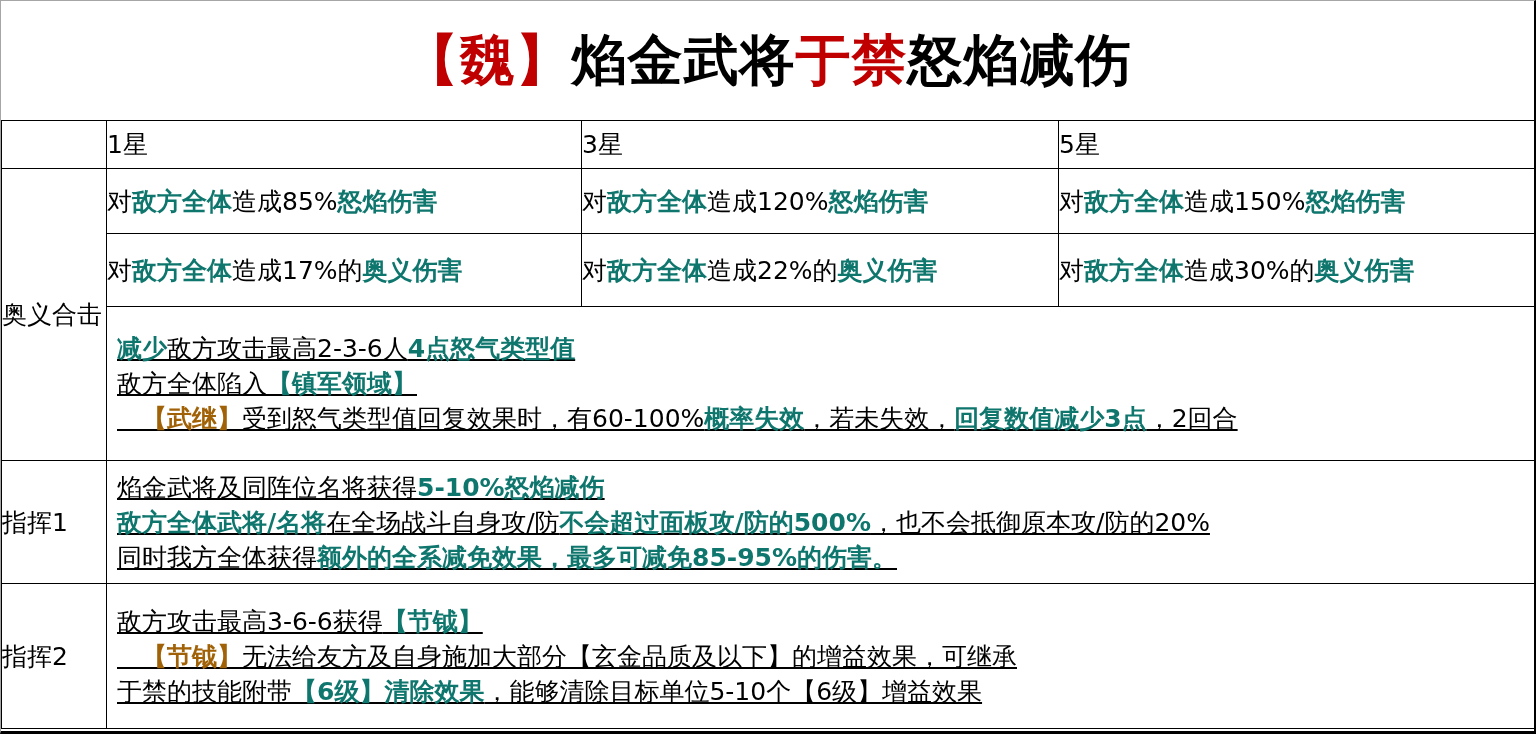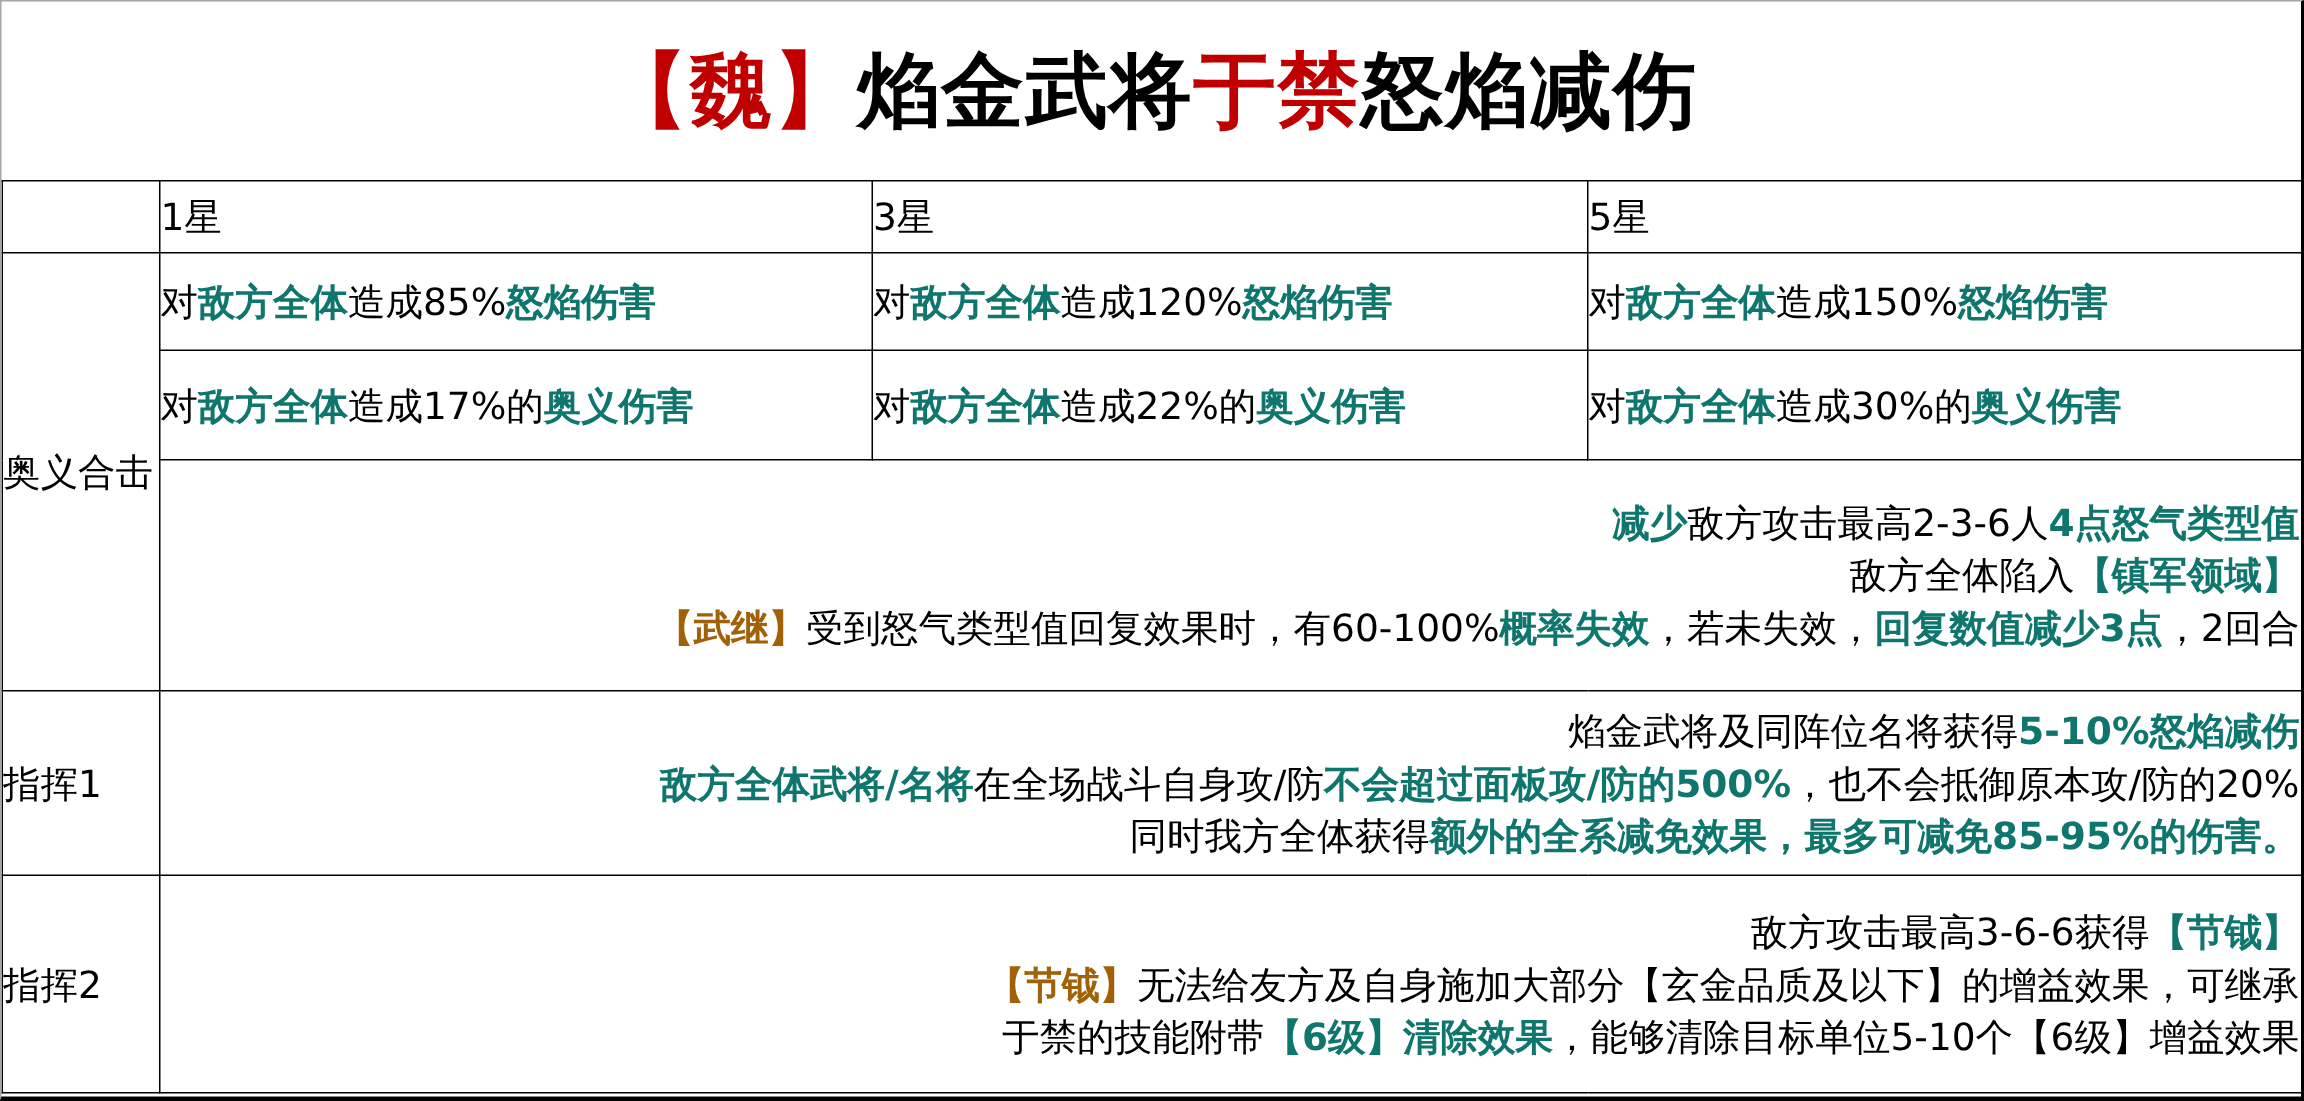--- a/index.html
+++ b/index.html
@@ -39,23 +39,24 @@
   table.skill td {
     border: 1px solid #000000;
     font-size: 25px;
     vertical-align: middle;
     background: #ffffff;
     overflow: hidden;
   }
   td.center { }
   td.label-cell { }
   td.left {
-    text-align: right;
+    text-align: left;
     padding-left: 10px;
     padding-right: 4px;
+    text-decoration: underline;
   }
   td.left .line { line-height: 35px; white-space: nowrap; }
 
   .seg-n { color: #000000; font-weight: 400; }
   .seg-b { color: #a16207; font-weight: 700; }
   .seg-r { color: #0f766e; font-weight: 700; }
 </style>
 </head>
 <body>
 

